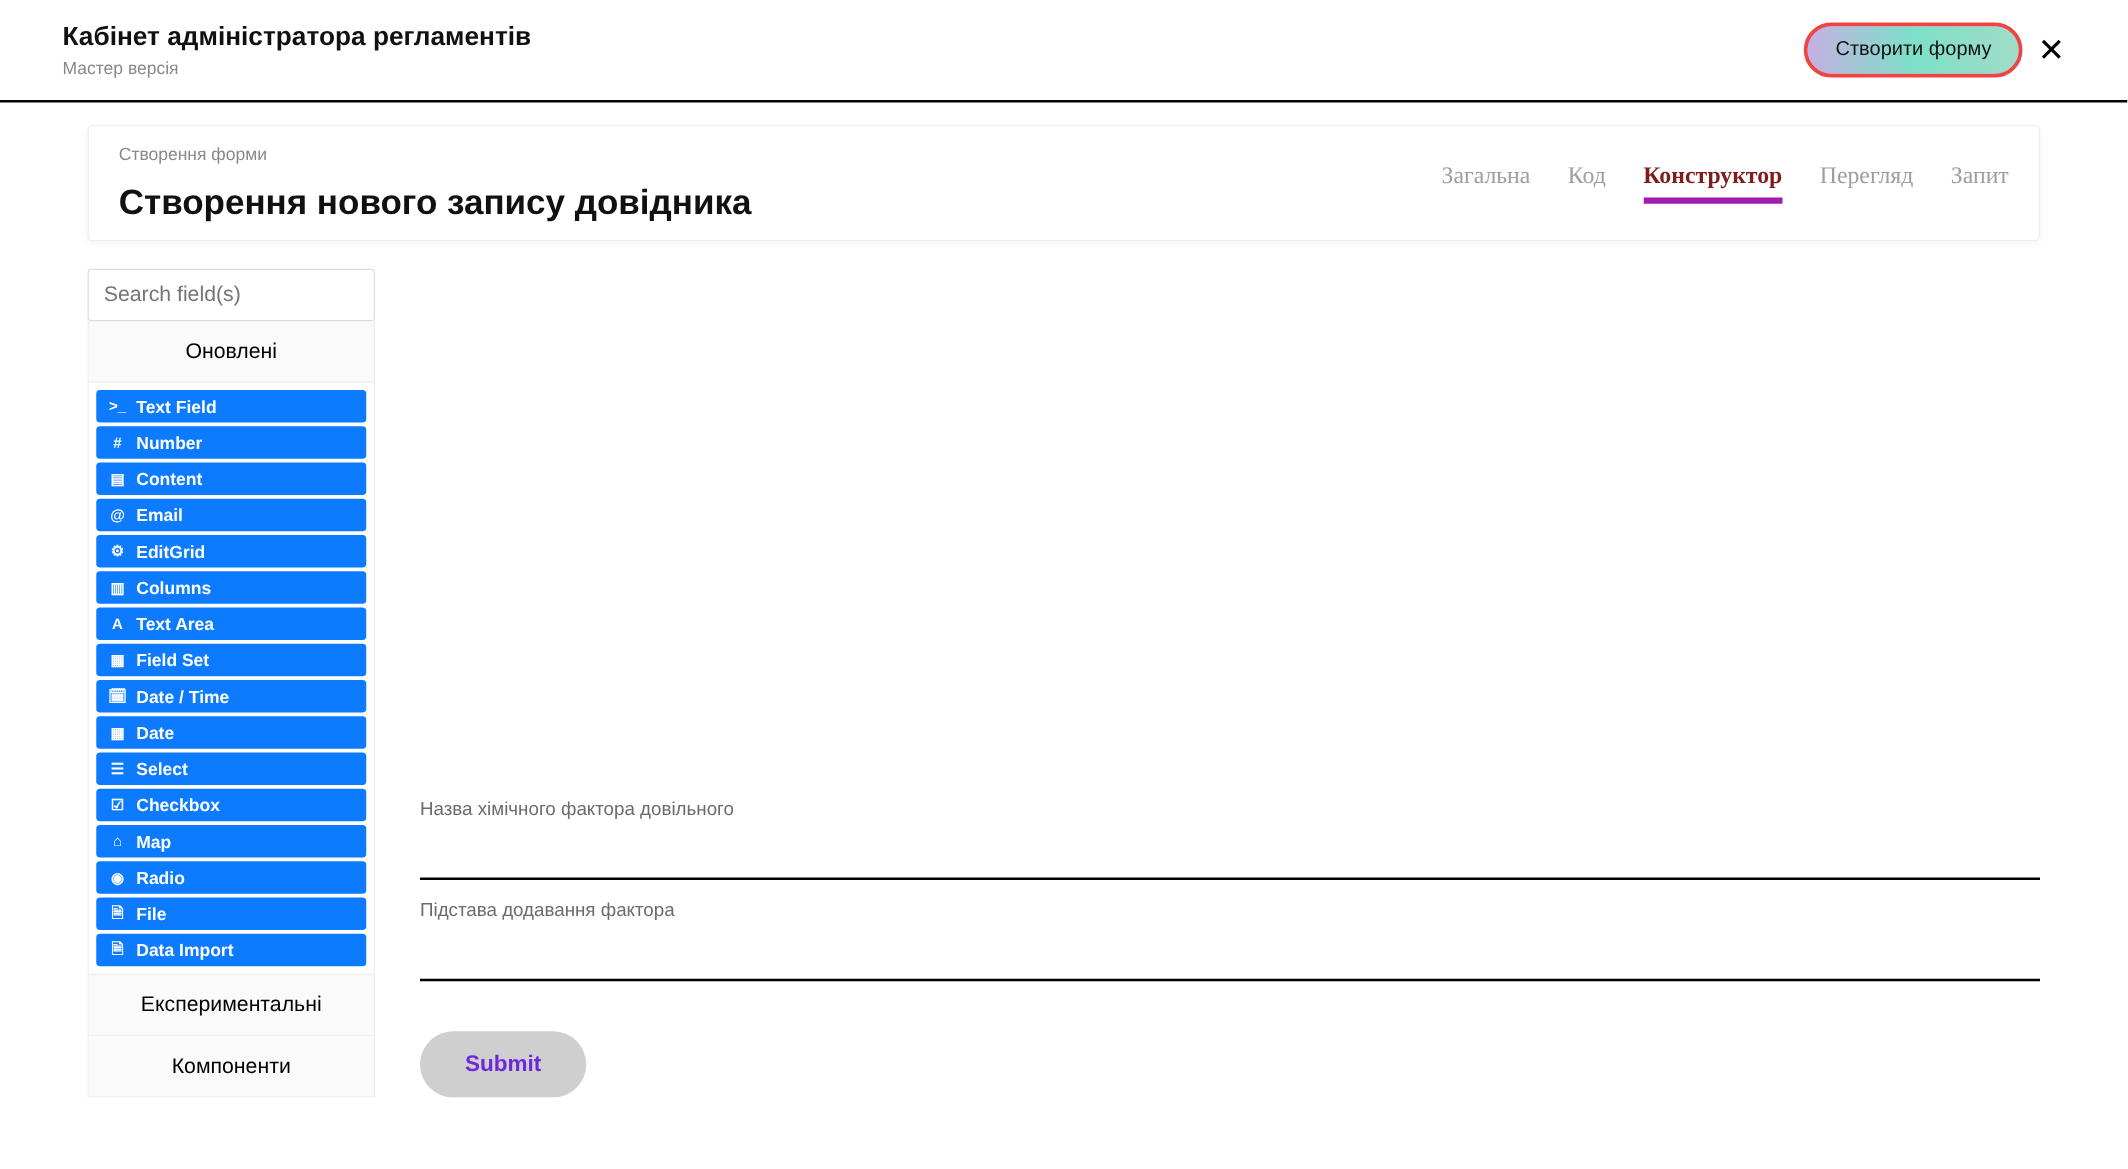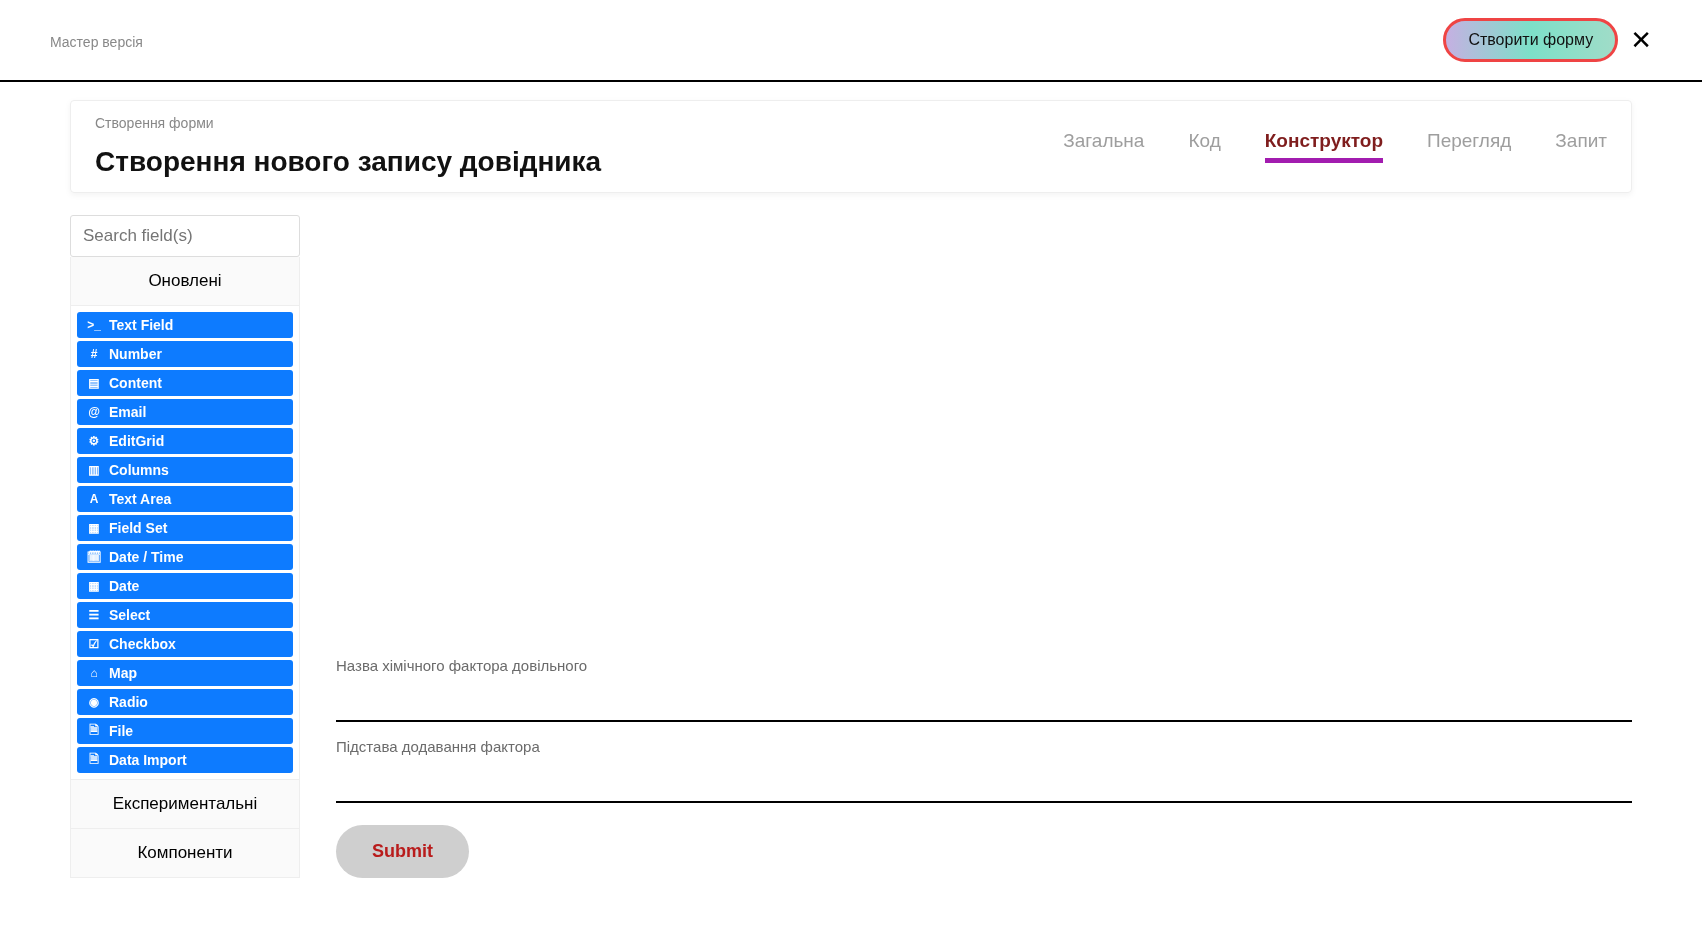--- a/index.html
+++ b/index.html
@@ -45,21 +45,21 @@
     border: 1px solid #eee;
     border-radius: 4px;
     box-shadow: 0 2px 6px rgba(0,0,0,0.05);
     display: flex;
     justify-content: space-between;
     align-items: center;
   }
   .sub-header-left { }
   .breadcrumb { font-size: 14px; color: #888; margin-bottom: 15px; }
   .page-title { font-size: 28px; font-weight: 700; color: #111; }
-  .tabs { display: flex; gap: 44px; }
+  .tabs { display: flex; gap: 30px; font-family: Liberation Serif, serif; }
   .tab {
     font-size: 19px;
     color: #9e9e9e;
     padding-bottom: 6px;
     cursor: pointer;
     border-bottom: 2px solid transparent;
   }
   .tab.active { color: #7f1d1d; font-weight: 700; border-bottom: 5px solid #a21caf; }
 
   .main-area {
@@ -134,35 +134,36 @@
     width: 100%;
     border: none;
     border-bottom: 2px solid #000;
     padding: 8px 0 10px 0;
     font-size: 16px;
     background: transparent;
     outline: none;
   }
   .submit-btn {
     background: #cfcfcf;
-    color: #b91c1c;
+    color: #6d28d9;
     border: none;
     border-radius: 28px;
     padding: 16px 36px;
     font-size: 18px;
     font-weight: 600;
     cursor: not-allowed;
-    margin-top: 6px;
+    margin-top: 24px;
   }
 </style>
 </head>
 <body>
 
 <div class="top-header">
   <div class="top-header-left">
+    <div class="app-title">Кабінет адміністратора регламентів</div>
     <div class="app-subtitle">Мастер версія</div>
   </div>
   <div class="top-header-right">
     <button class="create-form-btn">Створити форму</button>
     <button class="close-btn">
       <span>✕</span>
     </button>
   </div>
 </div>
 

